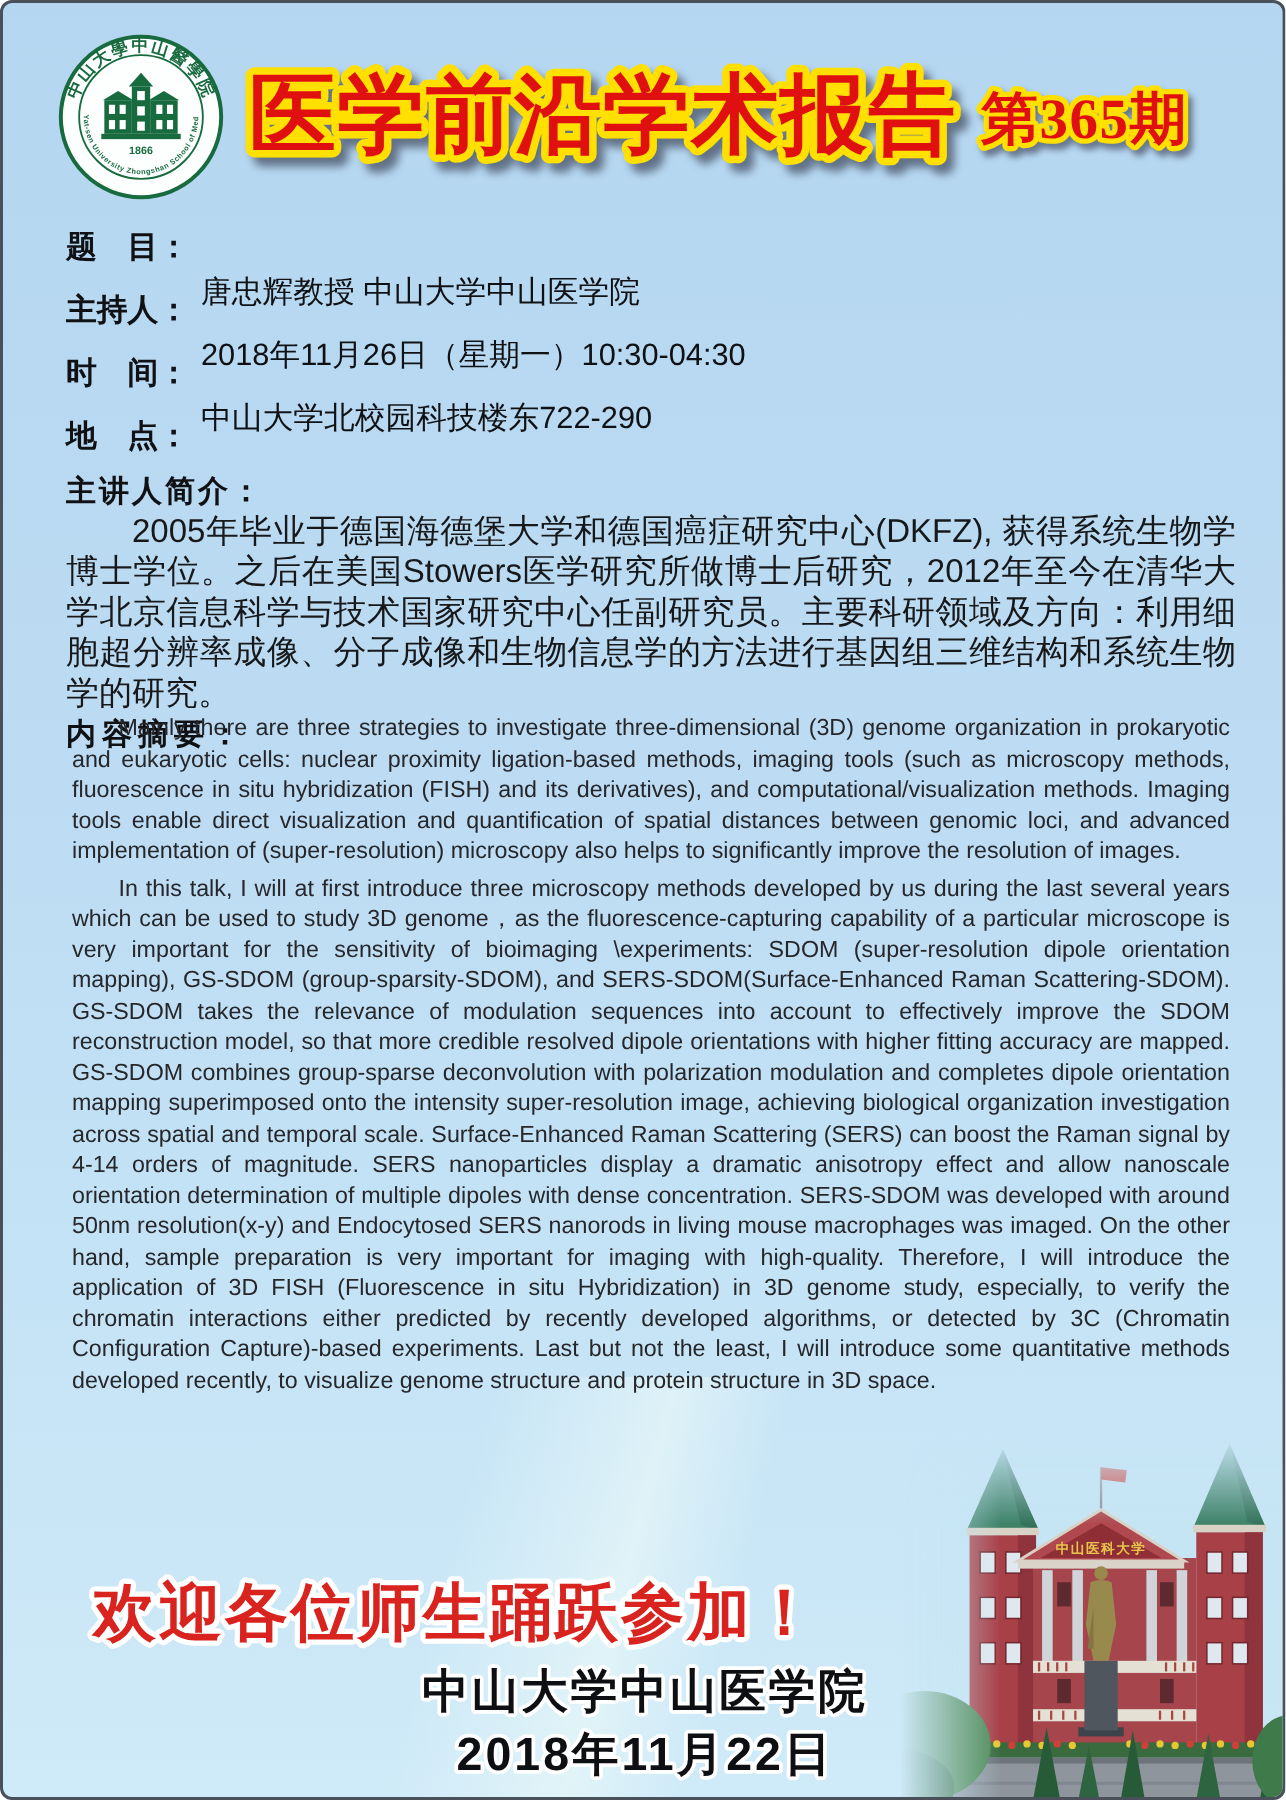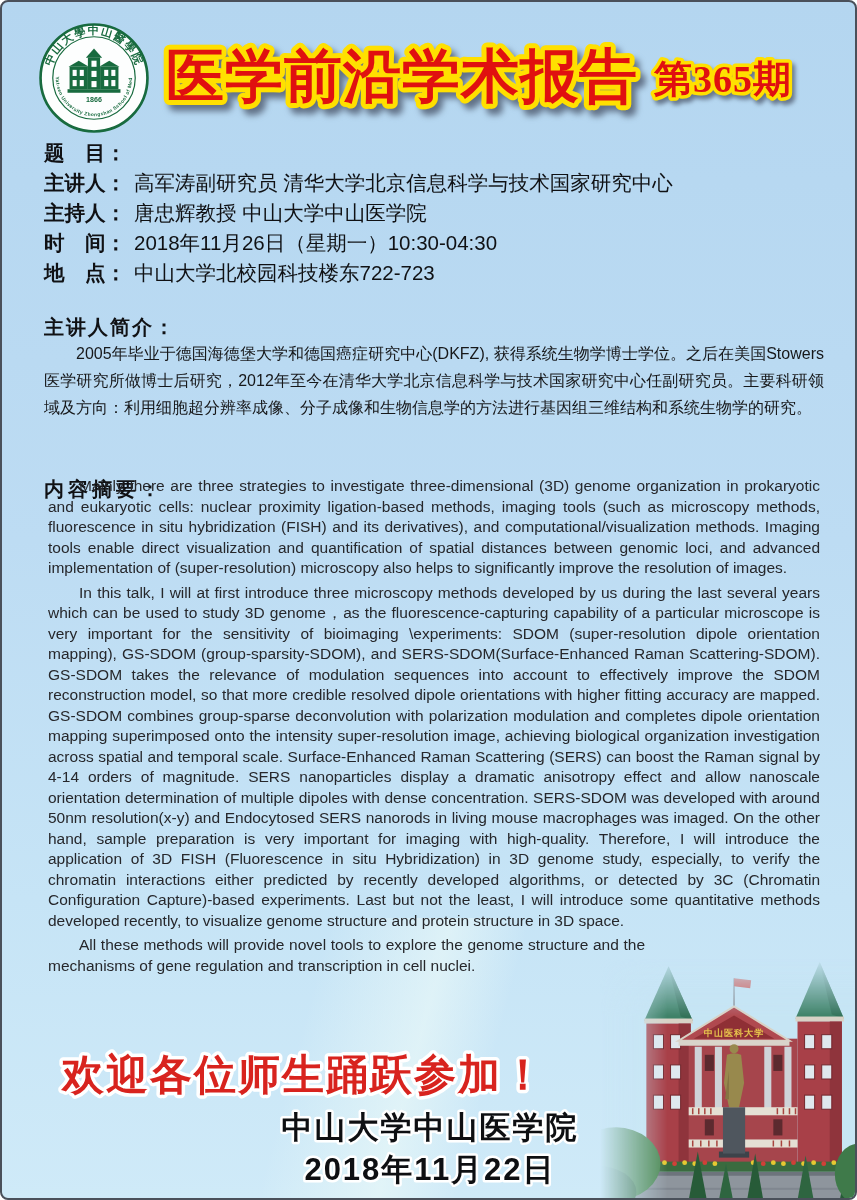--- a/index.html
+++ b/index.html
@@ -34,29 +34,29 @@
     font-family:"Liberation Serif","DejaVu Serif",serif;
     font-weight:bold;font-size:38px;letter-spacing:1px;
     fill:#e01010;stroke:#ffe000;stroke-width:7px;stroke-linejoin:round;
     paint-order:stroke fill;
     filter:drop-shadow(3px 4px 2px rgba(70,80,100,0.7));
   }
   .logo-arc{fill:#186b3f;font-weight:bold;}
   
   .details{position:absolute;left:42px;top:136px;width:780px;color:#101114;}
   .drow{display:flex;align-items:flex-start;line-height:30px;font-size:20.5px;}
-  .dlabel{flex:0 0 90px;font-weight:bold;white-space:nowrap;}
+  .dlabel{flex:0 0 90px;font-weight:bold;white-space:nowrap;margin-top:12px;}
   .dvalue{flex:1;}
   .dvalue.en{letter-spacing:.2px;}
   
   .sec-heading{position:absolute;left:42px;font-size:20px;font-weight:bold;color:#101114;letter-spacing:2px;}
   .bio-heading{top:312px;text-align:center;}
   .bio-text{
     position:absolute;left:42px;top:338px;width:780px;
-    font-size:16px;line-height:27px;color:#17181a;
+    font-size:22px;line-height:27px;color:#17181a;
     text-indent:2em;text-align:justify;
   }
   
   .abs-heading{top:446px;letter-spacing:4px;margin-top:28px;}
   .abs-body{position:absolute;left:42px;top:470px;width:780px;color:#26272b;}
   .abs-body p{
     margin:4px;font-size:15.5px;line-height:20.5px;
     text-align:justify;text-indent:2em;letter-spacing:0;
   }
   .abs-body p.short{padding-right:175px;}
@@ -251,45 +251,40 @@
   </svg>
   <svg class="issue-svg">
     <text class="issue-text" x="6" y="40">第365期</text>
   </svg>
 
   <div class="details">
     <div class="drow">
       <span class="dlabel">题　目：</span>
     </div>
     <div class="drow">
-      <span class="dlabel">主讲人：</span>
-      <span class="dvalue">高军涛副研究员  清华大学北京信息科学与技术国家研究中心</span>
-    </div>
-    <div class="drow">
       <span class="dlabel">主持人：</span>
       <span class="dvalue">唐忠辉教授  中山大学中山医学院</span>
     </div>
     <div class="drow">
       <span class="dlabel">时　间：</span>
       <span class="dvalue">2018年11月26日（星期一）10:30-04:30</span>
     </div>
     <div class="drow">
       <span class="dlabel">地　点：</span>
-      <span class="dvalue">中山大学北校园科技楼东722-723</span>
+      <span class="dvalue">中山大学北校园科技楼东722-290</span>
     </div>
   </div>
 
   <div class="sec-heading bio-heading">主讲人简介：</div>
   <div class="bio-text">2005年毕业于德国海德堡大学和德国癌症研究中心(DKFZ), 获得系统生物学博士学位。之后在美国Stowers医学研究所做博士后研究，2012年至今在清华大学北京信息科学与技术国家研究中心任副研究员。主要科研领域及方向：利用细胞超分辨率成像、分子成像和生物信息学的方法进行基因组三维结构和系统生物学的研究。</div>
 
   <div class="sec-heading abs-heading">内容摘要：</div>
   <div class="abs-body">
     <p>Mainly there are three strategies to investigate three-dimensional (3D) genome organization in prokaryotic and eukaryotic cells: nuclear proximity ligation-based methods, imaging tools (such as microscopy methods, fluorescence in situ hybridization (FISH) and its derivatives), and computational/visualization methods. Imaging tools enable direct visualization and quantification of spatial distances between genomic loci, and advanced implementation of (super-resolution) microscopy also helps to significantly improve the resolution of images.</p>
     <p>In this talk, I will at first introduce three microscopy methods developed by us during the last several years which can be used to study 3D genome，as the fluorescence-capturing capability of a particular microscope is very important for the sensitivity of bioimaging \experiments: SDOM (super-resolution dipole orientation mapping), GS-SDOM (group-sparsity-SDOM), and SERS-SDOM(Surface-Enhanced Raman Scattering-SDOM). GS-SDOM takes the relevance of modulation sequences into account to effectively improve the SDOM reconstruction model, so that more credible resolved dipole orientations with higher fitting accuracy are mapped. GS-SDOM combines group-sparse deconvolution with polarization modulation and completes dipole orientation mapping superimposed onto the intensity super-resolution image, achieving biological organization investigation across spatial and temporal scale. Surface-Enhanced Raman Scattering (SERS) can boost the Raman signal by 4-14 orders of magnitude. SERS nanoparticles display a dramatic anisotropy effect and allow nanoscale orientation determination of multiple dipoles with dense concentration. SERS-SDOM was developed with around 50nm resolution(x-y) and Endocytosed SERS nanorods in living mouse macrophages was imaged. On the other hand, sample preparation is very important for imaging with high-quality. Therefore, I will introduce the application of 3D FISH (Fluorescence in situ Hybridization) in 3D genome study, especially, to verify the chromatin interactions either predicted by recently developed algorithms, or detected by 3C (Chromatin Configuration Capture)-based experiments. Last but not the least, I will introduce some quantitative methods developed recently, to visualize genome structure and protein structure in 3D space.</p>
-    <p class="short">All these methods will provide novel tools to explore the genome structure and the mechanisms of gene regulation and transcription in cell nuclei.</p>
   </div>
 
   <svg class="welcome-svg">
     <text class="welcome-text" x="6" y="47">欢迎各位师生踊跃参加！</text>
   </svg>
 
   <svg class="orgdate-svg">
     <text class="org-text" x="428" y="36" text-anchor="middle">中山大学中山医学院</text>
     <text class="date-text" x="428" y="78" text-anchor="middle">2018年11月22日</text>
   </svg>

